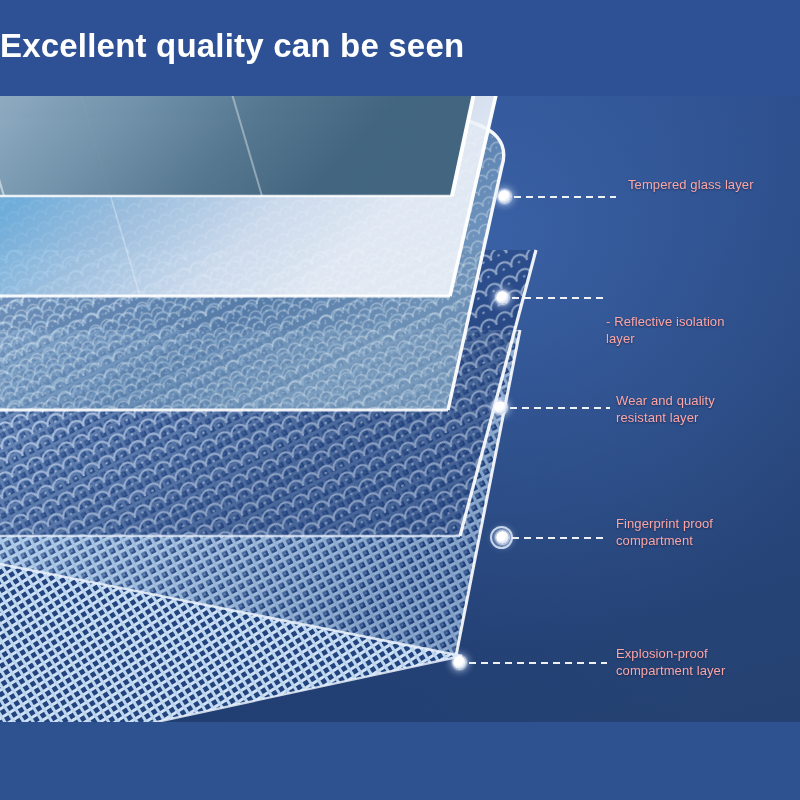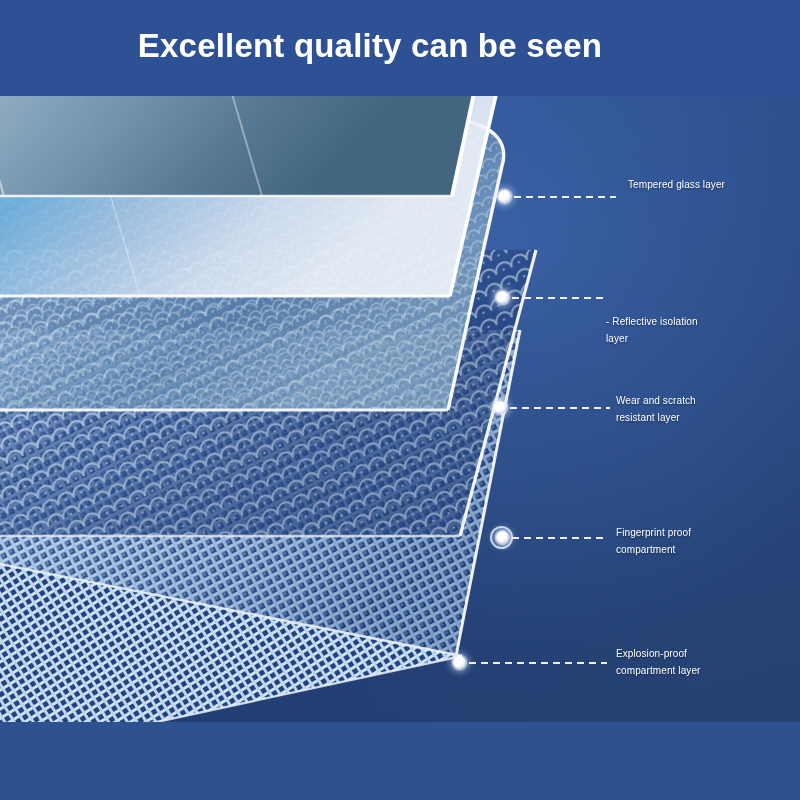--- a/index.html
+++ b/index.html
@@ -25,21 +25,21 @@
     z-index:40;
   }
   .band-bottom {
     position:absolute; left:0; top:722px; width:800px; height:78px;
     background:#2e518f;
     z-index:40;
   }
 
   .title {
     position:absolute; left:0; top:27px; width:740px;
-    text-align:center;
+    text-align:left;
     color:#ffffff;
     font-size:33px;
     font-weight:600;
     letter-spacing:.2px;
     z-index:41;
     white-space:nowrap;
   }
 
   
   .bg-glow {
@@ -67,22 +67,22 @@
   .dash {
     position:absolute;
     height:2px;
     background:repeating-linear-gradient(to right,
       rgba(255,255,255,.92) 0px, rgba(255,255,255,.92) 7px,
       rgba(255,255,255,0) 7px, rgba(255,255,255,0) 12px);
     z-index:31;
   }
   .lbl {
     position:absolute;
-    color:#ffffff;
-    font-size:10px;
+    color:#fca5a5;
+    font-size:13px;
     line-height:17px;
     letter-spacing:.1px;
     text-shadow:0 1px 2px rgba(10,24,52,.55);
     z-index:33;
     white-space:pre-line;
   }
 
   .ring {
     position:absolute;
     width:23px; height:23px; border-radius:50%;
@@ -244,27 +244,27 @@
     <div class="dash" style="left:514px; top:196px; width:102px;"></div>
     <div class="lbl" style="left:628px; top:176px;">Tempered glass layer</div>
 
     <div class="dot" style="left:496px; top:291px;"></div>
     <div class="dash" style="left:512px; top:297px; width:92px;"></div>
     <div class="lbl" style="left:606px; top:284px;margin-top:29px;">- Reflective isolation
 layer</div>
 
     <div class="dot" style="left:494px; top:401px;"></div>
     <div class="dash" style="left:510px; top:407px; width:100px;"></div>
-    <div class="lbl" style="left:616px; top:392px;">Wear and scratch
+    <div class="lbl" style="left:616px; top:392px;">Wear and quality
 resistant layer</div>
 
     <div class="ring" style="left:490px; top:526px;"></div>
     <div class="dot" style="left:496px; top:531px;"></div>
     <div class="dash" style="left:512px; top:537px; width:92px;"></div>
-    <div class="lbl" style="left:616px; top:515px;margin-top:9px;">Fingerprint proof
+    <div class="lbl" style="left:616px; top:515px;">Fingerprint proof
 compartment</div>
 
     <div class="dot" style="left:453px; top:656px;"></div>
     <div class="dash" style="left:469px; top:662px; width:138px;"></div>
     <div class="lbl" style="left:616px; top:645px;">Explosion-proof
 compartment layer</div>
 
   </div>
 
   <div class="band-top"></div>

